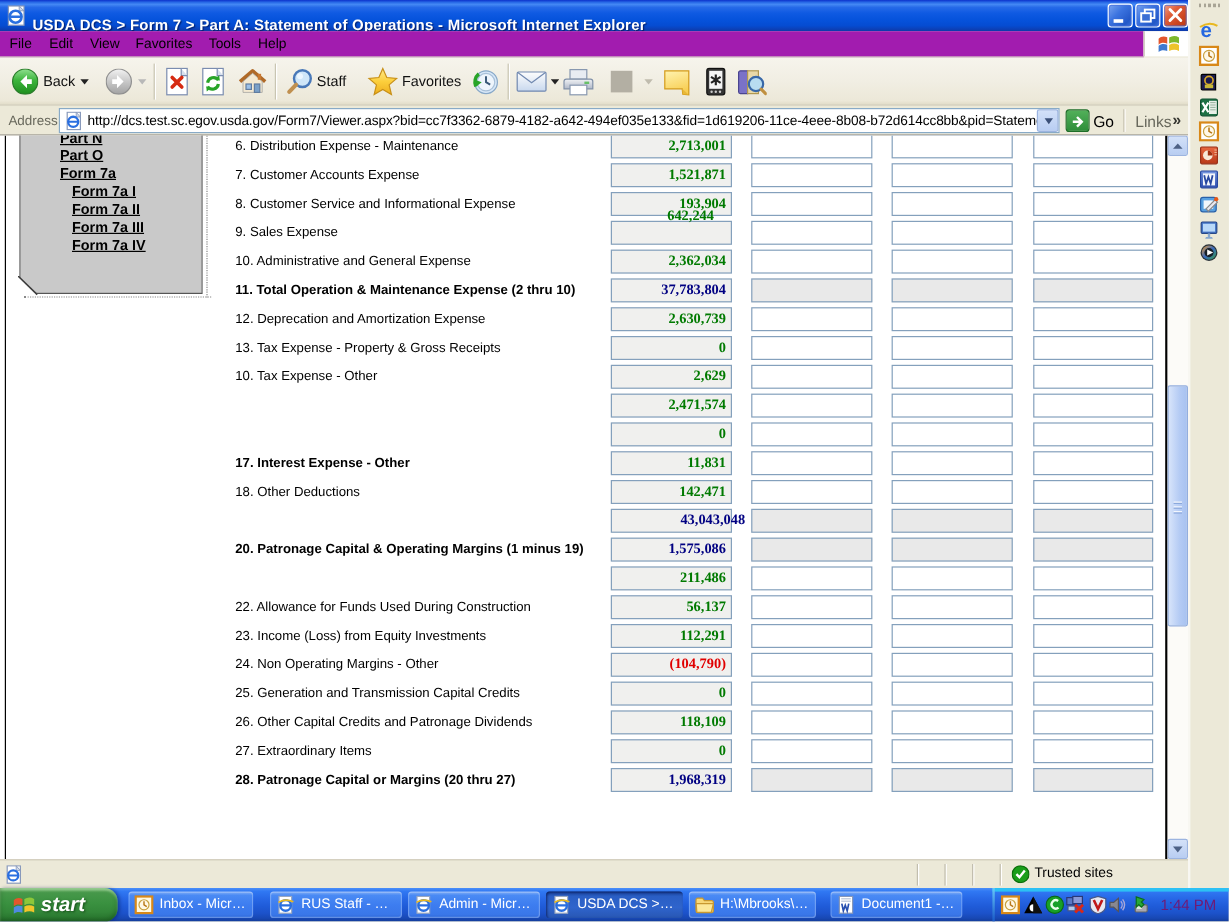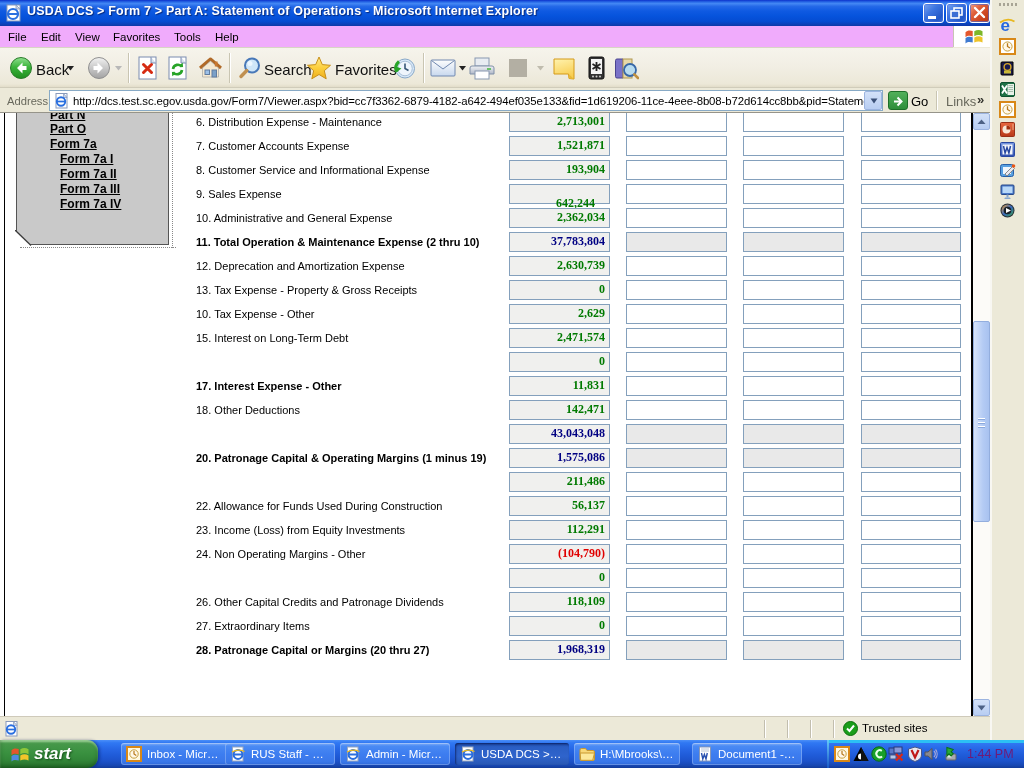--- a/index.html
+++ b/index.html
@@ -1,27 +1,27 @@
 <!DOCTYPE html>
 <html><head><meta charset="utf-8">
 <style>
 *{margin:0;padding:0;box-sizing:border-box}
 body{width:1024px;height:768px;overflow:hidden;position:relative;background:#ece9d8;font-family:"Liberation Sans",sans-serif}
 .abs{position:absolute}
 #titlebar{left:0;top:0;width:991px;height:26px;background:linear-gradient(180deg,#0c32cc 0%,#2a6ce8 8%,#4488f4 14%,#2569e8 24%,#0f5ae2 42%,#0653dc 62%,#054cd2 82%,#0c40b6 94%,#0e38a8 100%)}
-#titletext{left:27px;top:4px;color:#fff;font-size:12.5px;font-weight:bold;letter-spacing:.2px;text-shadow:1px 1px 1px rgba(0,0,40,.55);white-space:nowrap}
+#titletext{left:27px;top:14px;color:#fff;font-size:12.5px;font-weight:bold;letter-spacing:.2px;text-shadow:1px 1px 1px rgba(0,0,40,.55);white-space:nowrap}
 .wbtn{top:3px;width:21px;height:20px;border-radius:3px;border:1px solid #fff;box-shadow:inset 0 0 0 1px rgba(70,110,220,.6)}
 .wbtn.blue{background:linear-gradient(135deg,#7ba4ef 0%,#3c74e0 40%,#2258c8 80%,#3a6fd8 100%)}
 .wbtn.red{background:linear-gradient(135deg,#f0a088 0%,#e0603c 35%,#cc4520 70%,#b93b16 100%)}
-#menubar{left:0;top:26px;width:953px;height:22px;background:#f0abfc;border-bottom:1px solid #d8d4c4}
+#menubar{left:0;top:26px;width:953px;height:22px;background:#a21caf;border-bottom:1px solid #d8d4c4}
 .mitem{position:absolute;top:5px;font-size:11.5px;color:#000}
 #throbber{left:953px;top:26px;width:38px;height:21px;background:#fff;border-left:1px solid #c8c4b4}
 #toolbar{left:0;top:48px;width:991px;height:40px;background:linear-gradient(180deg,#f6f4ec 0%,#f1eee3 50%,#ece8d8 92%,#e2ddc9 100%);border-bottom:1px solid #d0ccba}
 .tsep{position:absolute;top:5px;width:1px;height:30px;background:#c9c5b2;box-shadow:1px 0 0 #fff}
-.tlabel{position:absolute;top:13px;font-size:15px;color:#111}
+.tlabel{position:absolute;top:13px;font-size:12px;color:#111}
 #addrbar{left:0;top:89px;width:991px;height:24px;background:#ece9d8;border-bottom:1px solid #96948a}
 #addrinput{left:49px;top:1px;width:834px;height:21px;background:#fff;border:1px solid #88aac6}
 #content{left:0;top:113px;width:991px;height:603px;background:#fff}
 .inp{position:absolute;height:20px;border:1px solid #84a0bc;background:#fff}
 .inp.g{background:#f0f0ee}
 .inp.d{background:#e9e9e9}
 .val{position:absolute;height:20px;font-family:"Liberation Serif",serif;font-weight:bold;font-size:12px;line-height:19px;text-align:right;padding-right:5px}
 .lbl{position:absolute;font-size:11px;color:#000;white-space:nowrap;line-height:20px}
 .green{color:#007a00}.navy{color:#000082}.red{color:#e00000}
 #sidebox{left:16px;top:-10px;width:153px;height:142px;background:#c9c9c9;border:1px solid #555;clip-path:polygon(0 0,100% 0,100% 100%,15px 100%,0 calc(100% - 14px))}
@@ -134,21 +134,21 @@
 <rect x="7" y="14" width="4.5" height="4.5" fill="#9cc0e8" stroke="#607ca0"></rect>
 <rect x="14" y="14" width="4.5" height="7" fill="#7aa0c8" stroke="#607ca0"></rect>
 <rect x="16.8" y="5.5" width="2.8" height="5" fill="#c87830"></rect>
 </svg>
     <div class="tsep" style="left:229px"></div>
     <svg class="abs" style="left:238px;top:8px" width="24" height="24" viewBox="0 0 24 24">
 <circle cx="14" cy="9.5" r="7" fill="#cfe6f8" stroke="#4878b8" stroke-width="2"></circle>
 <circle cx="12" cy="7.5" r="2.5" fill="#eef7ff" opacity=".9"></circle>
 <path d="M8.8 14.5 L3 20.5" stroke="#c09050" stroke-width="3.4" stroke-linecap="round"></path>
 </svg>
-<span class="tlabel" style="left:264px">Search</span>
+<span class="tlabel" style="left:264px">Staff</span>
     <svg class="abs" style="left:306px;top:7px" width="26" height="26" viewBox="0 0 26 26">
 <path d="M13 2 L16.3 9.6 L24.5 10.3 L18.3 15.7 L20.2 23.8 L13 19.5 L5.8 23.8 L7.7 15.7 L1.5 10.3 L9.7 9.6 Z" fill="url(#st)" stroke="#c89018" stroke-width="1"></path>
 <defs>
         <linearGradient id="st" x1="0" y1="0" x2="0" y2="1">
           <stop offset="0" stop-color="#ffe98c"></stop>
           <stop offset=".5" stop-color="#fccf3c"></stop>
           <stop offset="1" stop-color="#eeaf1e"></stop>
         </linearGradient>
       </defs>
 </svg>
@@ -271,21 +271,21 @@
     <div class="inp" style="left:743px;top:23px;width:101px"></div>
     <div class="inp" style="left:861px;top:23px;width:100px"></div>
     <span class="lbl" style="left:196px;top:47px;font-weight:normal">8. Customer Service and Informational Expense</span>
     <div class="inp g" style="left:509px;top:47px;width:101px"></div>
     <div class="val green" style="left:509px;top:47px;width:101px">193,904</div>
     <div class="inp" style="left:626px;top:47px;width:101px"></div>
     <div class="inp" style="left:743px;top:47px;width:101px"></div>
     <div class="inp" style="left:861px;top:47px;width:100px"></div>
     <span class="lbl" style="left:196px;top:71px;font-weight:normal">9. Sales Expense</span>
     <div class="inp g" style="left:509px;top:71px;width:101px"></div>
-    <div class="val green" style="left:509px;top:81px;width:91px">642,244</div>
+    <div class="val green" style="left:509px;top:57px;width:91px">642,244</div>
     <div class="inp" style="left:626px;top:71px;width:101px"></div>
     <div class="inp" style="left:743px;top:71px;width:101px"></div>
     <div class="inp" style="left:861px;top:71px;width:100px"></div>
     <span class="lbl" style="left:196px;top:95px;font-weight:normal">10. Administrative and General Expense</span>
     <div class="inp g" style="left:509px;top:95px;width:101px"></div>
     <div class="val green" style="left:509px;top:95px;width:101px">2,362,034</div>
     <div class="inp" style="left:626px;top:95px;width:101px"></div>
     <div class="inp" style="left:743px;top:95px;width:101px"></div>
     <div class="inp" style="left:861px;top:95px;width:100px"></div>
     <span class="lbl" style="left:196px;top:119px;font-weight:bold">11. Total Operation &amp; Maintenance Expense (2 thru 10)</span>
@@ -305,21 +305,20 @@
     <div class="val green" style="left:509px;top:167px;width:101px">0</div>
     <div class="inp" style="left:626px;top:167px;width:101px"></div>
     <div class="inp" style="left:743px;top:167px;width:101px"></div>
     <div class="inp" style="left:861px;top:167px;width:100px"></div>
     <span class="lbl" style="left:196px;top:191px;font-weight:normal">10. Tax Expense - Other</span>
     <div class="inp g" style="left:509px;top:191px;width:101px"></div>
     <div class="val green" style="left:509px;top:191px;width:101px">2,629</div>
     <div class="inp" style="left:626px;top:191px;width:101px"></div>
     <div class="inp" style="left:743px;top:191px;width:101px"></div>
     <div class="inp" style="left:861px;top:191px;width:100px"></div>
-    <span class="lbl" style="left:196px;top:215px;font-weight:normal">15. Interest on Long-Term Debt</span>
     <div class="inp g" style="left:509px;top:215px;width:101px"></div>
     <div class="val green" style="left:509px;top:215px;width:101px">2,471,574</div>
     <div class="inp" style="left:626px;top:215px;width:101px"></div>
     <div class="inp" style="left:743px;top:215px;width:101px"></div>
     <div class="inp" style="left:861px;top:215px;width:100px"></div>
     <div class="inp g" style="left:509px;top:239px;width:101px"></div>
     <div class="val green" style="left:509px;top:239px;width:101px">0</div>
     <div class="inp" style="left:626px;top:239px;width:101px"></div>
     <div class="inp" style="left:743px;top:239px;width:101px"></div>
     <div class="inp" style="left:861px;top:239px;width:100px"></div>
@@ -329,21 +328,21 @@
     <div class="inp" style="left:626px;top:263px;width:101px"></div>
     <div class="inp" style="left:743px;top:263px;width:101px"></div>
     <div class="inp" style="left:861px;top:263px;width:100px"></div>
     <span class="lbl" style="left:196px;top:287px;font-weight:normal">18. Other Deductions</span>
     <div class="inp g" style="left:509px;top:287px;width:101px"></div>
     <div class="val green" style="left:509px;top:287px;width:101px">142,471</div>
     <div class="inp" style="left:626px;top:287px;width:101px"></div>
     <div class="inp" style="left:743px;top:287px;width:101px"></div>
     <div class="inp" style="left:861px;top:287px;width:100px"></div>
     <div class="inp g" style="left:509px;top:311px;width:101px"></div>
-    <div class="val navy" style="left:509px;top:311px;width:101px">43,043,048</div>
+    <div class="val navy" style="left:509px;top:311px;width:117px">43,043,048</div>
     <div class="inp d" style="left:626px;top:311px;width:101px"></div>
     <div class="inp d" style="left:743px;top:311px;width:101px"></div>
     <div class="inp d" style="left:861px;top:311px;width:100px"></div>
     <span class="lbl" style="left:196px;top:335px;font-weight:bold">20. Patronage Capital &amp; Operating Margins (1 minus 19)</span>
     <div class="inp g" style="left:509px;top:335px;width:101px"></div>
     <div class="val navy" style="left:509px;top:335px;width:101px">1,575,086</div>
     <div class="inp d" style="left:626px;top:335px;width:101px"></div>
     <div class="inp d" style="left:743px;top:335px;width:101px"></div>
     <div class="inp d" style="left:861px;top:335px;width:100px"></div>
     <div class="inp g" style="left:509px;top:359px;width:101px"></div>
@@ -362,20 +361,21 @@
     <div class="val green" style="left:509px;top:407px;width:101px">112,291</div>
     <div class="inp" style="left:626px;top:407px;width:101px"></div>
     <div class="inp" style="left:743px;top:407px;width:101px"></div>
     <div class="inp" style="left:861px;top:407px;width:100px"></div>
     <span class="lbl" style="left:196px;top:431px;font-weight:normal">24. Non Operating Margins - Other</span>
     <div class="inp g" style="left:509px;top:431px;width:101px"></div>
     <div class="val red" style="left:509px;top:431px;width:101px">(104,790)</div>
     <div class="inp" style="left:626px;top:431px;width:101px"></div>
     <div class="inp" style="left:743px;top:431px;width:101px"></div>
     <div class="inp" style="left:861px;top:431px;width:100px"></div>
+    <span class="lbl" style="left:196px;top:455px;font-weight:normal">25. Generation and Transmission Capital Credits</span>
     <div class="inp g" style="left:509px;top:455px;width:101px"></div>
     <div class="val green" style="left:509px;top:455px;width:101px">0</div>
     <div class="inp" style="left:626px;top:455px;width:101px"></div>
     <div class="inp" style="left:743px;top:455px;width:101px"></div>
     <div class="inp" style="left:861px;top:455px;width:100px"></div>
     <span class="lbl" style="left:196px;top:479px;font-weight:normal">26. Other Capital Credits and Patronage Dividends</span>
     <div class="inp g" style="left:509px;top:479px;width:101px"></div>
     <div class="val green" style="left:509px;top:479px;width:101px">118,109</div>
     <div class="inp" style="left:626px;top:479px;width:101px"></div>
     <div class="inp" style="left:743px;top:479px;width:101px"></div>
@@ -508,21 +508,21 @@
 <div class="abs" style="left:827px;top:740px;width:2px;height:28px;background:linear-gradient(180deg,#66c8f8,#1858c8)"></div>
 <div class="abs" id="startbtn">
     <span>start</span>
 <svg class="abs" style="left:10px;top:5px" width="20" height="19" viewBox="0 0 20 19">
 <path d="M1.5 5.2 C3.5 3.2 6 3 8.7 4.1 L8.7 9.4 C6 8.3 3.5 8.5 1.5 10.2 Z" fill="#e3562c"></path>
 <path d="M10.3 4.2 C13 2.6 15.8 2.5 18.5 4.2 L18.5 9.2 C15.8 7.7 13 7.8 10.3 9.3 Z" fill="#8dc73a"></path>
 <path d="M1.5 11.2 C3.5 9.5 6 9.3 8.7 10.3 L8.7 15.6 C6 14.5 3.5 14.7 1.5 16.4 Z" fill="#4f8ae0"></path>
 <path d="M10.3 10.4 C13 9 15.8 8.9 18.5 10.4 L18.5 15.4 C15.8 14 13 14.1 10.3 15.5 Z" fill="#f2c52a"></path>
 </svg>
   </div>
-<div class="task" style="left:121px;width:114px">
+<div class="task" style="left:107px;width:104px">
     <span class="ticon">
       <svg width="16" height="16" viewBox="0 0 16 16">
         <rect x="1" y="1" width="14" height="14" fill="#fff8e0" stroke="#d88818" stroke-width="2"></rect>
         <circle cx="8" cy="8" r="4.2" fill="#fff8e8" stroke="#c8a040"></circle>
         <path d="M8 5 V8 L10.3 9.5" stroke="#b87818" stroke-width="1.2" fill="none"></path>
       </svg>
     </span>
     <span class="ttext">Inbox - Micr…</span>
   </div>
 <div class="task" style="left:225px;width:110px">

